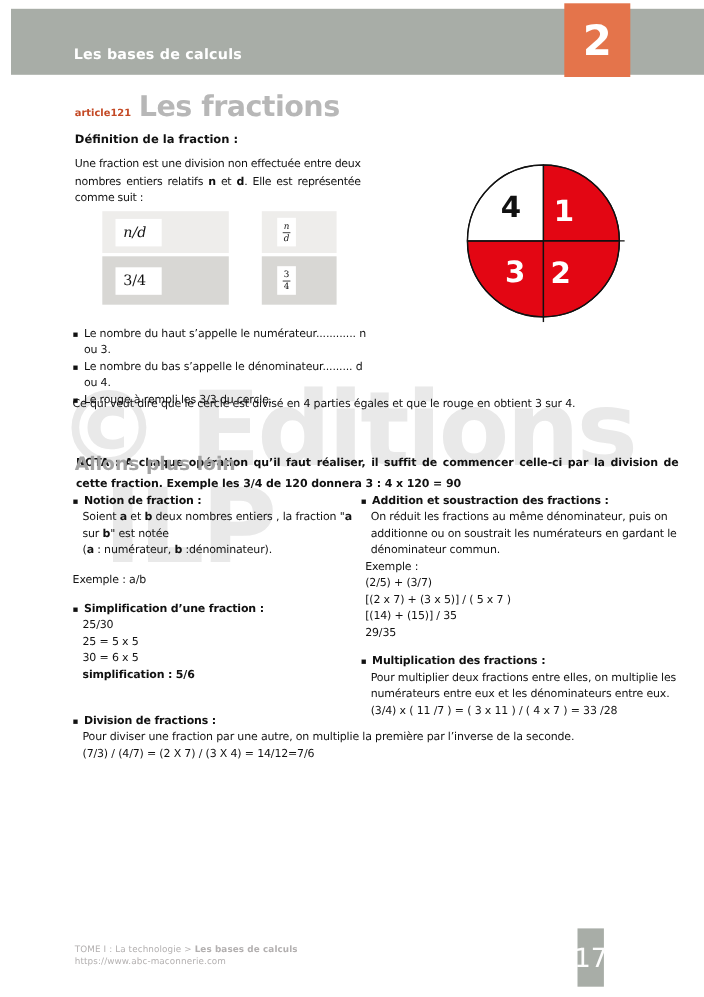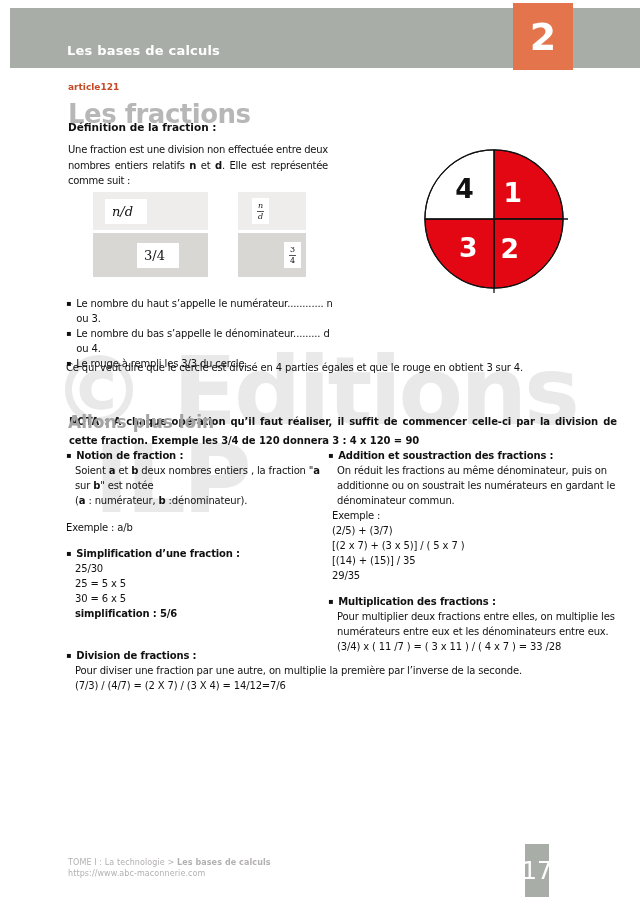--- a/index.html
+++ b/index.html
@@ -6,35 +6,35 @@
   .page{position:relative;width:640px;height:906px;background:#fff;overflow:hidden;
         font-family:"DejaVu Sans","Liberation Sans",sans-serif;color:#111;}
 
   
   .header-bar{position:absolute;left:10px;top:8px;width:630px;height:60px;background:var(--header_bg);}
   .header-title{position:absolute;left:57px;bottom:10px;color:#fff;font-weight:bold;font-size:13px;letter-spacing:.2px;}
   .chapter-badge{position:absolute;left:513px;top:3px;width:60px;height:67px;background:var(--chapter_bg);
         display:flex;align-items:center;justify-content:center;color:#fff;font-size:38px;font-weight:bold;z-index:3;}
 
   
-  .article-row{position:absolute;left:68px;top:82px;display:flex;align-items:baseline;gap:7px;z-index:2;flex-direction:column;}
+  .article-row{position:absolute;left:68px;top:82px;display:flex;align-items:baseline;gap:7px;z-index:2;}
   .kicker{color:var(--kicker);font-weight:bold;font-size:9px;}
   .article-title{color:var(--article_title);font-weight:bold;font-size:26px;letter-spacing:-.5px;}
 
   
   .def-heading{position:absolute;left:68px;top:121px;font-size:10.5px;font-weight:bold;z-index:2;}
   .def-text{position:absolute;left:68px;top:142px;width:260px;font-size:10px;line-height:15.5px;
         text-align:justify;letter-spacing:-.25px;z-index:2;}
 
   
   .notation-grid{position:absolute;left:68px;top:192px;display:grid;
         grid-template-columns:140px 93px;grid-template-rows:38px 44px;gap:3px 5px;z-index:2;}
   .cell{display:flex;align-items:center;margin-left:25px;}
   .cell.light{background:var(--box_light);}
-  .cell.dark{background:var(--box_dark);padding-left:32px;}
+  .cell.dark{background:var(--box_dark);}
   .chip{background:#fff;margin-left:12px;}
   .chip.inline-frac{font-family:"DejaVu Serif","Liberation Serif",serif;font-size:13px;padding:5px 14px 5px 7px;}
   .chip.italic{font-style:italic;}
   .chip.stacked{font-family:"DejaVu Serif","Liberation Serif",serif;font-size:8px;text-align:center;
         padding:3px 5px;line-height:1.2;margin-left:14px;}
   .chip.stacked .num{display:block;border-bottom:1px solid #555;padding:0 1px;}
   .chip.stacked .den{display:block;}
 
   
   .pie{position:absolute;left:420px;top:145px;z-index:2;}

